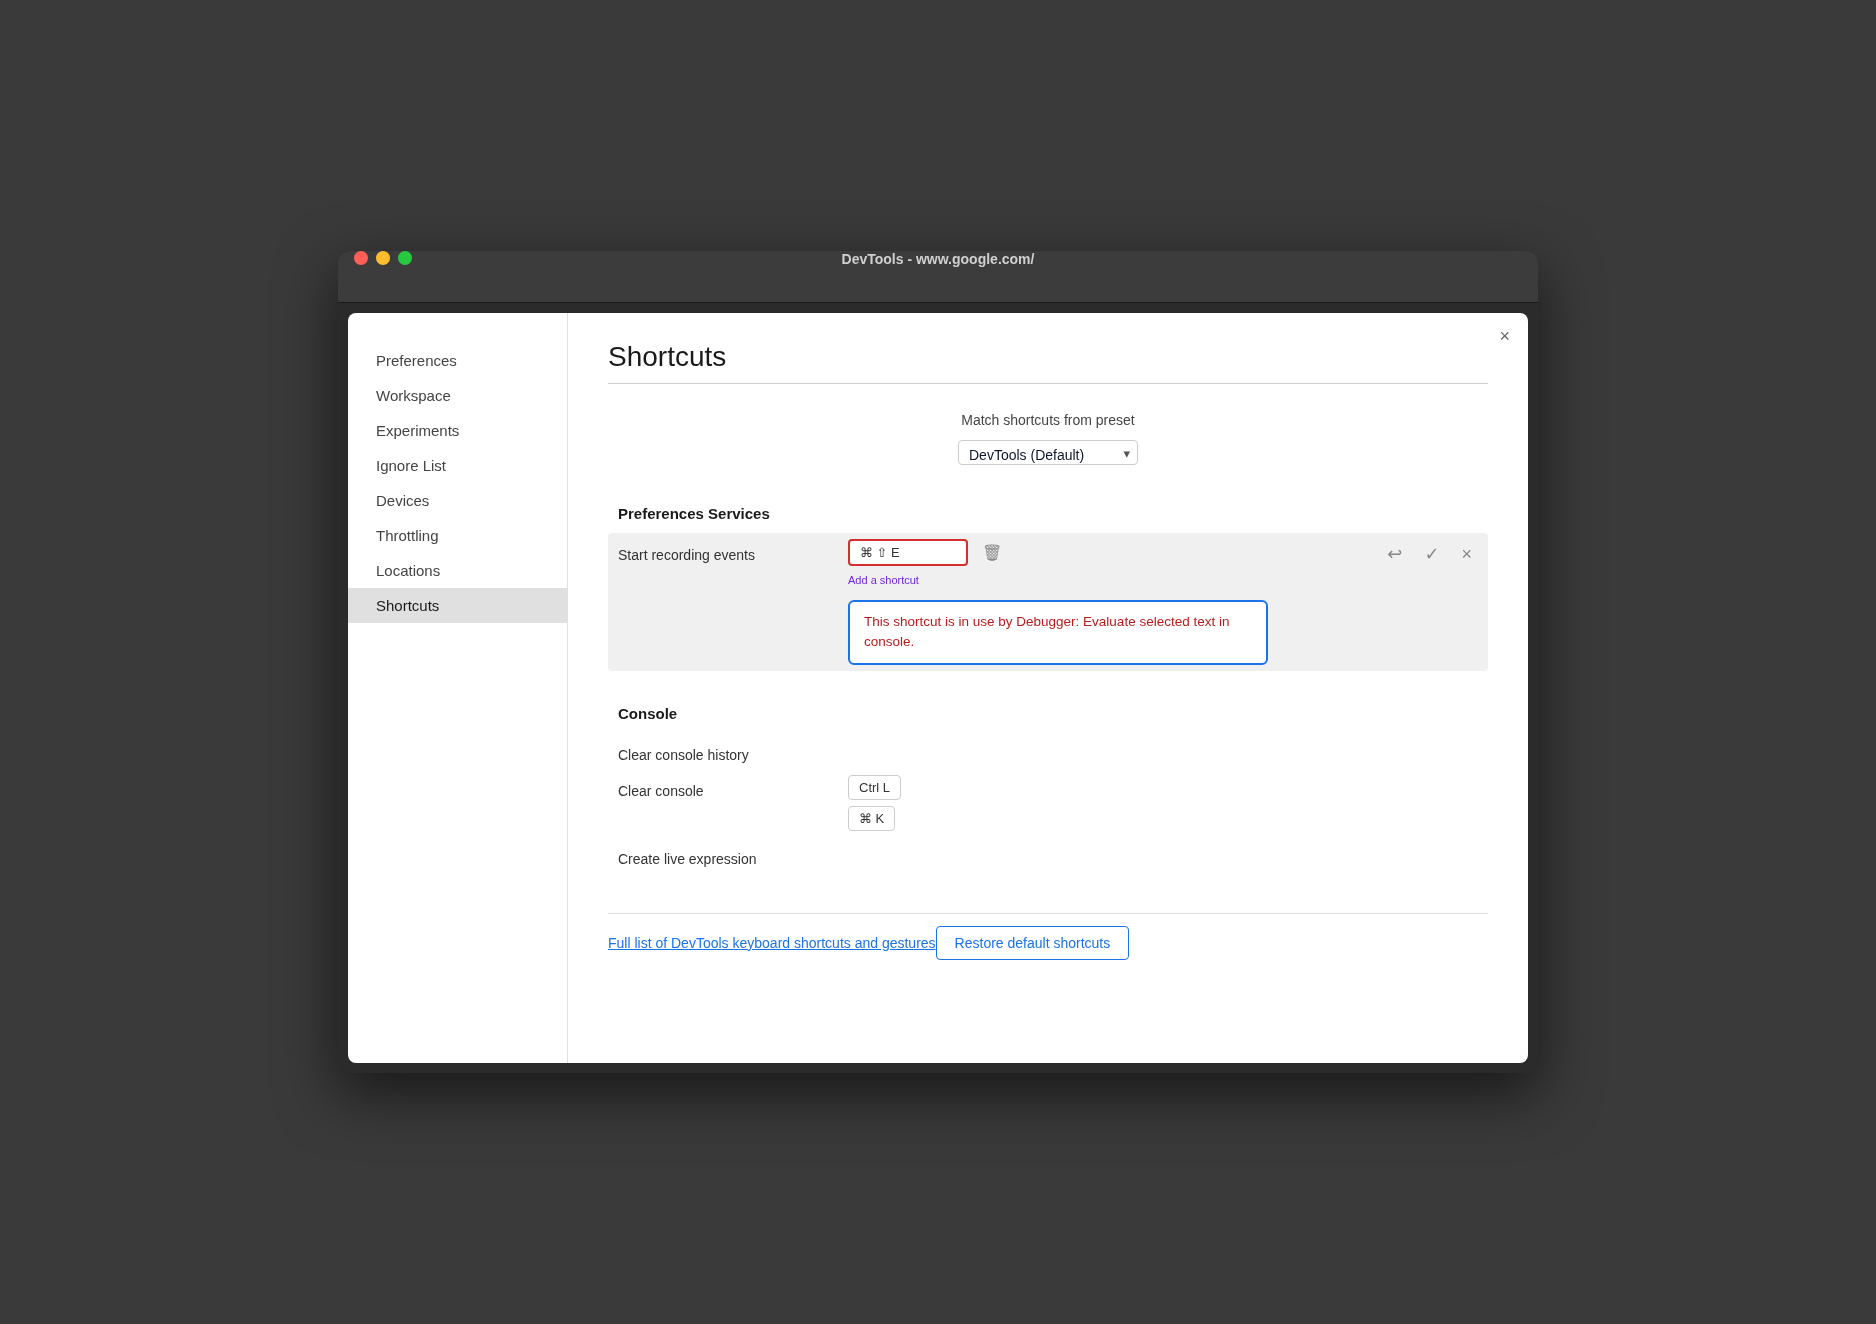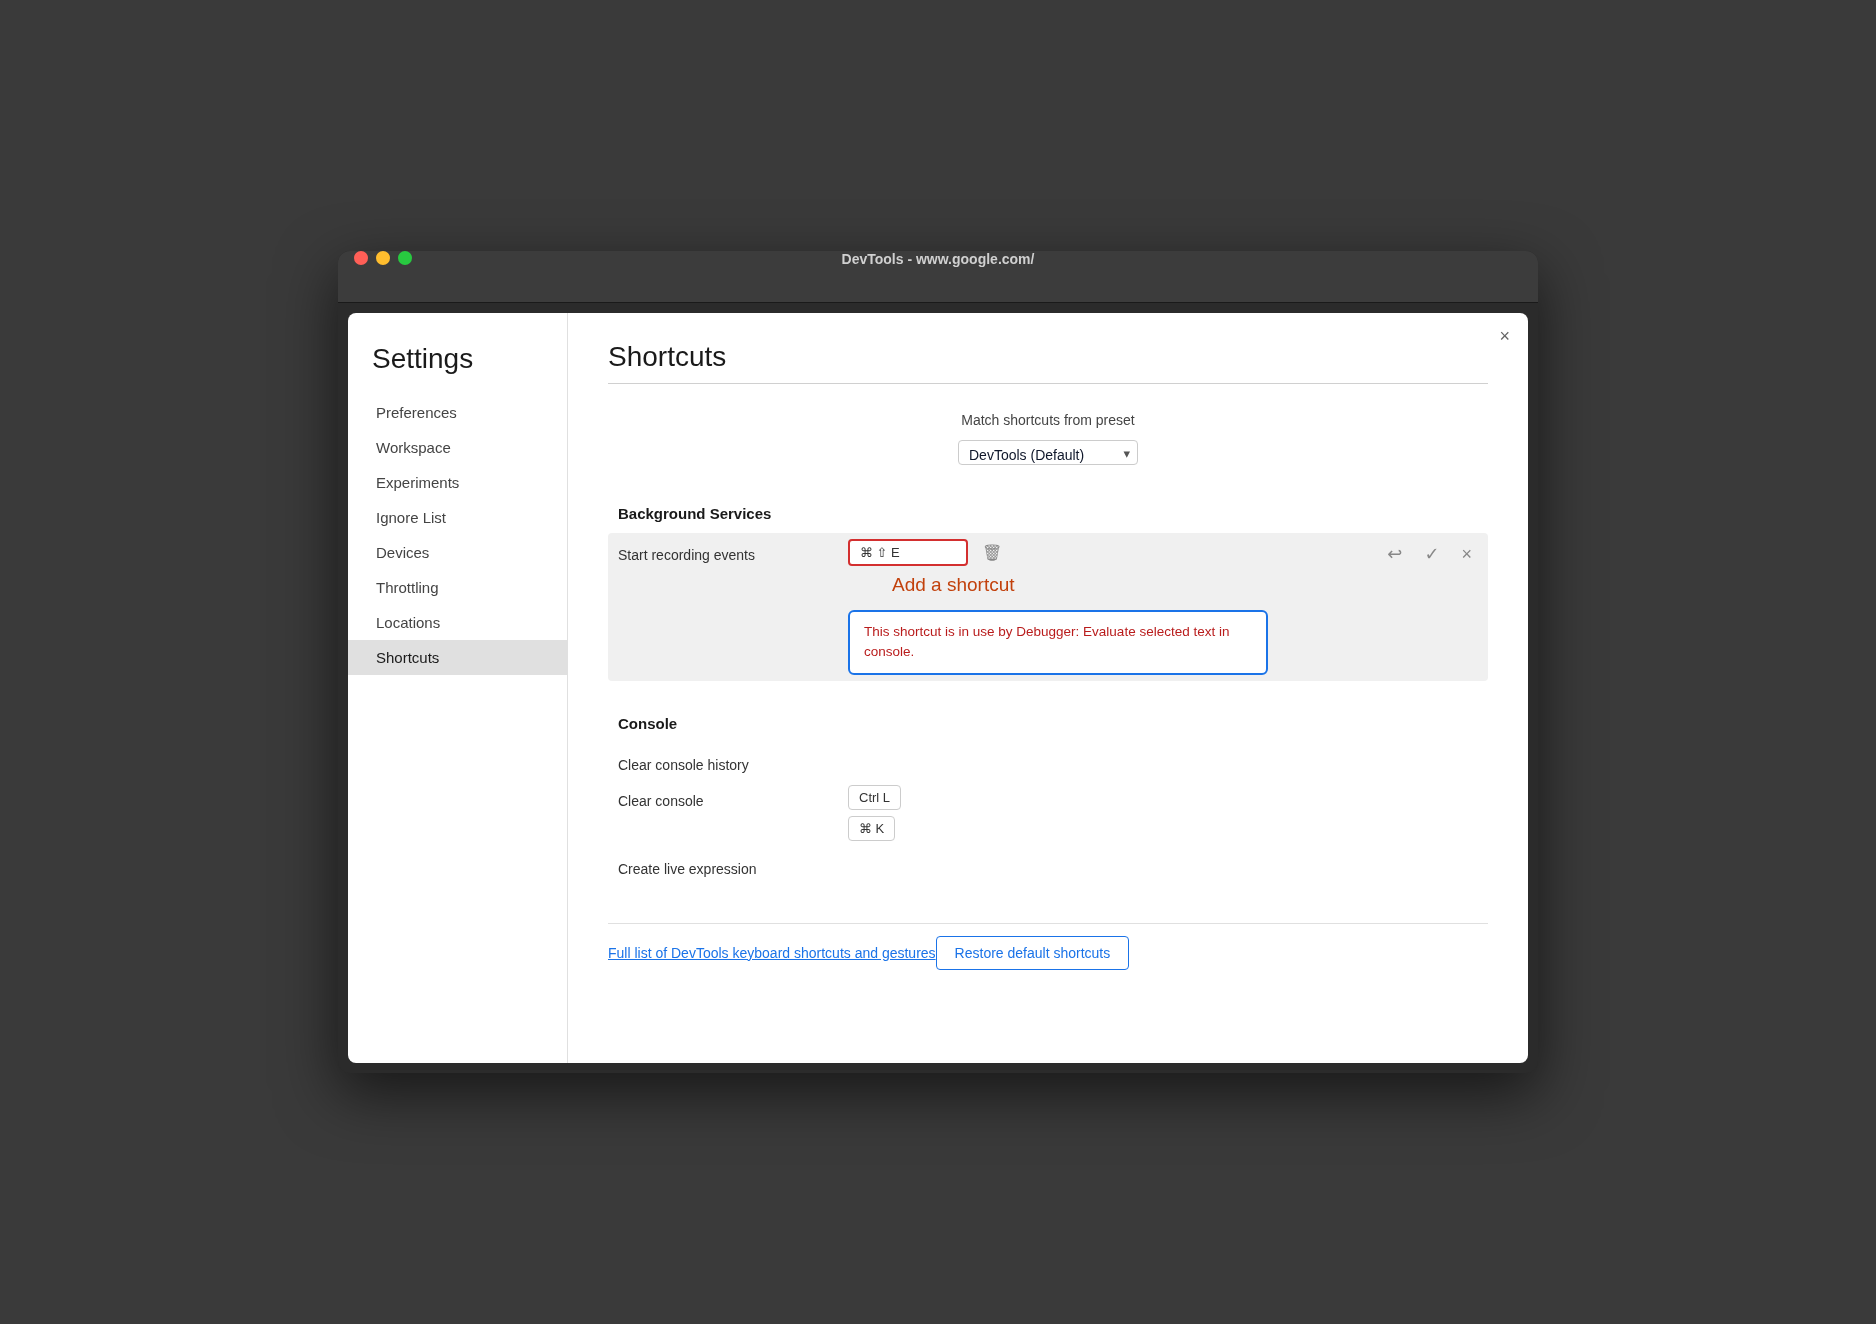--- a/index.html
+++ b/index.html
@@ -207,27 +207,26 @@
     .delete-btn {
       background: none;
       border: none;
       cursor: pointer;
       color: #888;
       font-size: 16px;
       padding: 4px;
     }
 
     .add-shortcut-link {
-      color: #c2410c;
-      font-size: 19px;
+      color: #6d28d9;
+      font-size: 11px;
       text-decoration: none;
       cursor: pointer;
       display: block;
       margin-top: 2px;
-      margin-left: 44px;
     }
 
     .conflict-tooltip {
       border: 2px solid #1a73e8;
       border-radius: 6px;
       padding: 10px 14px;
       background: #fff;
       color: #b91c1c;
       font-size: 13.5px;
       max-width: 420px;
@@ -324,21 +323,20 @@
       <div class="traffic-light minimize"></div>
       <div class="traffic-light maximize"></div>
     </div>
     <span class="titlebar-title">DevTools - www.google.com/</span>
   </div>
 
   <div class="window-content">
     <span class="close-btn">×</span>
 
     <div class="sidebar">
-      <div class="sidebar-title">Settings</div>
 
       <a class="sidebar-item">Preferences</a>
       <a class="sidebar-item">Workspace</a>
       <a class="sidebar-item">Experiments</a>
       <a class="sidebar-item">Ignore List</a>
       <a class="sidebar-item">Devices</a>
       <a class="sidebar-item">Throttling</a>
       <a class="sidebar-item">Locations</a>
       <a class="sidebar-item active">Shortcuts</a>
     </div>
@@ -352,21 +350,21 @@
         <div class="select-wrapper">
           <select class="preset-select">
             <option>DevTools (Default)</option>
             <option>Visual Studio Code</option>
           </select>
         </div>
       </div>
 
       <div class="shortcut-section">
         <div class="section-header-row">
-          <span class="section-title">Background Services</span>
+          <span class="section-title">Preferences Services</span>
         </div>
 
         <div class="shortcut-entry editing-row">
           <div class="shortcut-name-cell">Start recording events</div>
           <div class="keys-column">
             <div class="key-input-row">
               <span class="key-input-active">
                 ⌘ ⇧ E
               </span>
               <button class="delete-btn">

